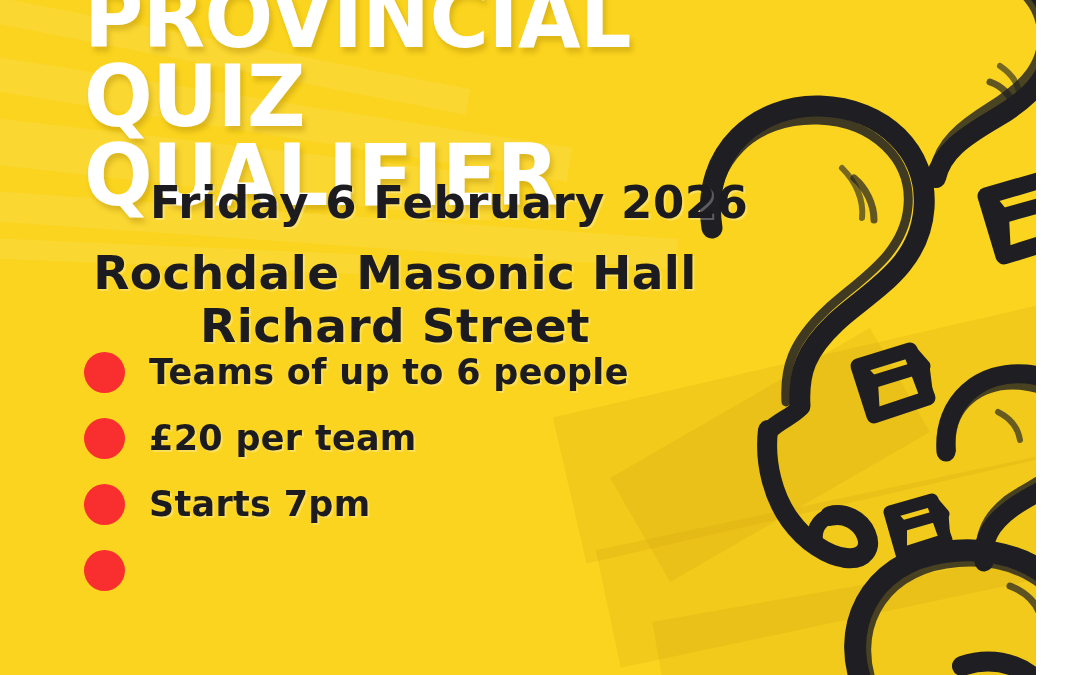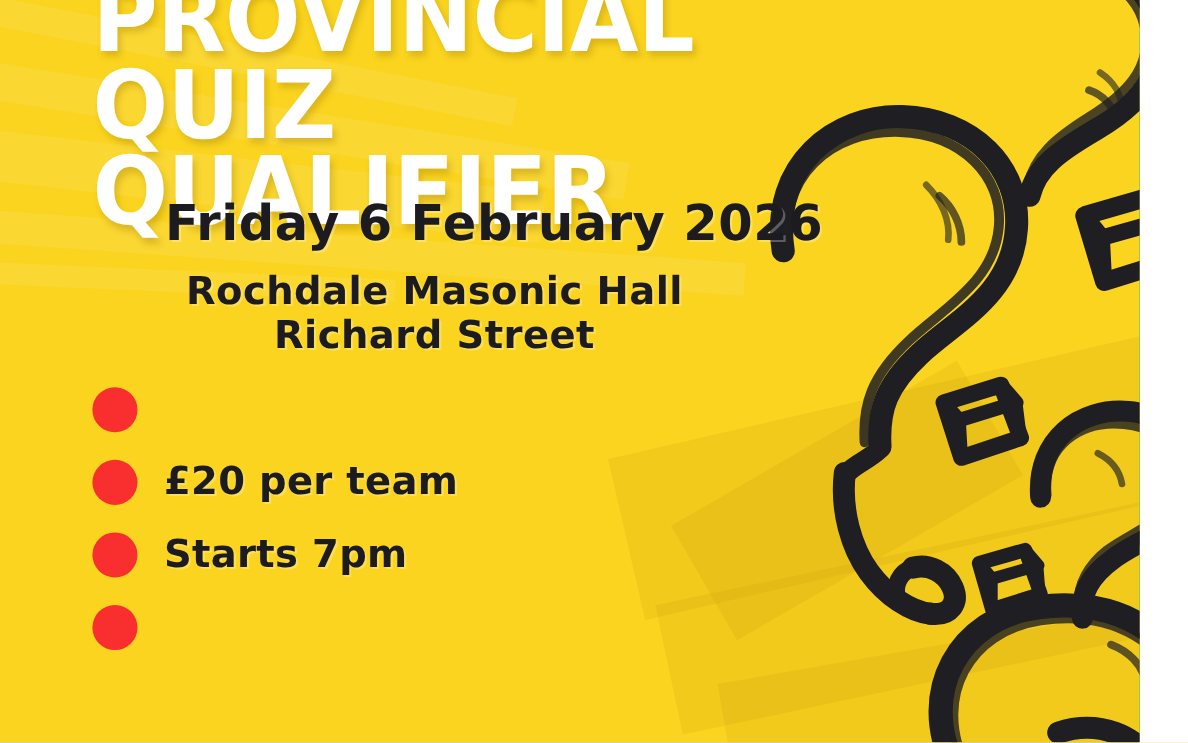--- a/index.html
+++ b/index.html
@@ -100,21 +100,21 @@
 
   .venue {
     position: absolute;
     left: 0;
     top: 246px;
     width: 790px;
     text-align: center;
     color: #1b1b20;
     font-family: "DejaVu Sans", sans-serif;
     font-weight: 700;
-    font-size: 35px;
+    font-size: 47px;
     line-height: 1.13;
     letter-spacing: 0.4px;
     text-shadow: 2px 2px 0 rgba(255, 255, 255, 0.26);
   }
   .venue div { white-space: nowrap; }
 
   .bullets {
     position: absolute;
     left: 84px;
     top: 339px;
@@ -242,20 +242,21 @@
 
     <div class="venue">
       <div>Rochdale Masonic Hall</div>
       <div>Richard Street</div>
     </div>
 
     <div class="bullets">
 
       <div class="bullet-row">
         <span class="dot"></span>
+        <span class="bullet-text">Teams of up to 6 people</span>
       </div>
 
       <div class="bullet-row">
         <span class="dot"></span>
         <span class="bullet-text">£20 per team</span>
       </div>
 
       <div class="bullet-row">
         <span class="dot"></span>
         <span class="bullet-text">Starts 7pm</span>

